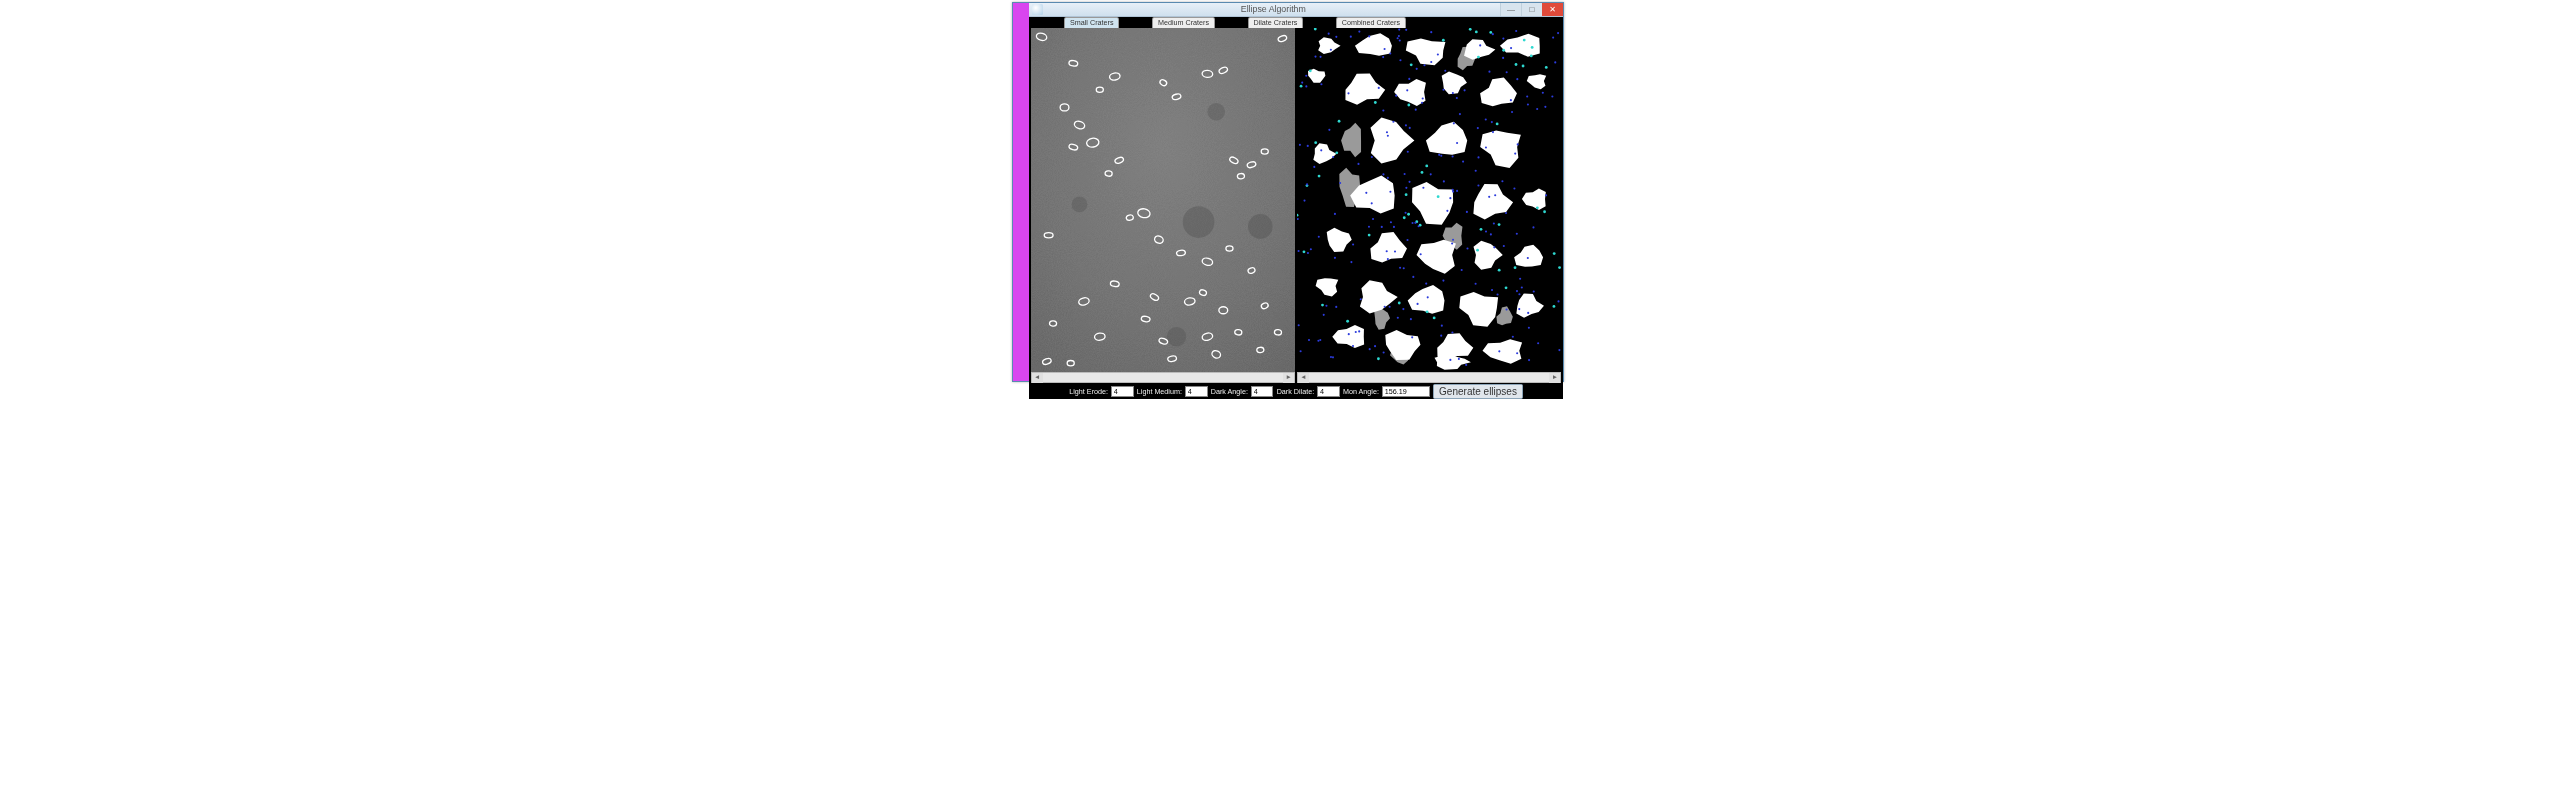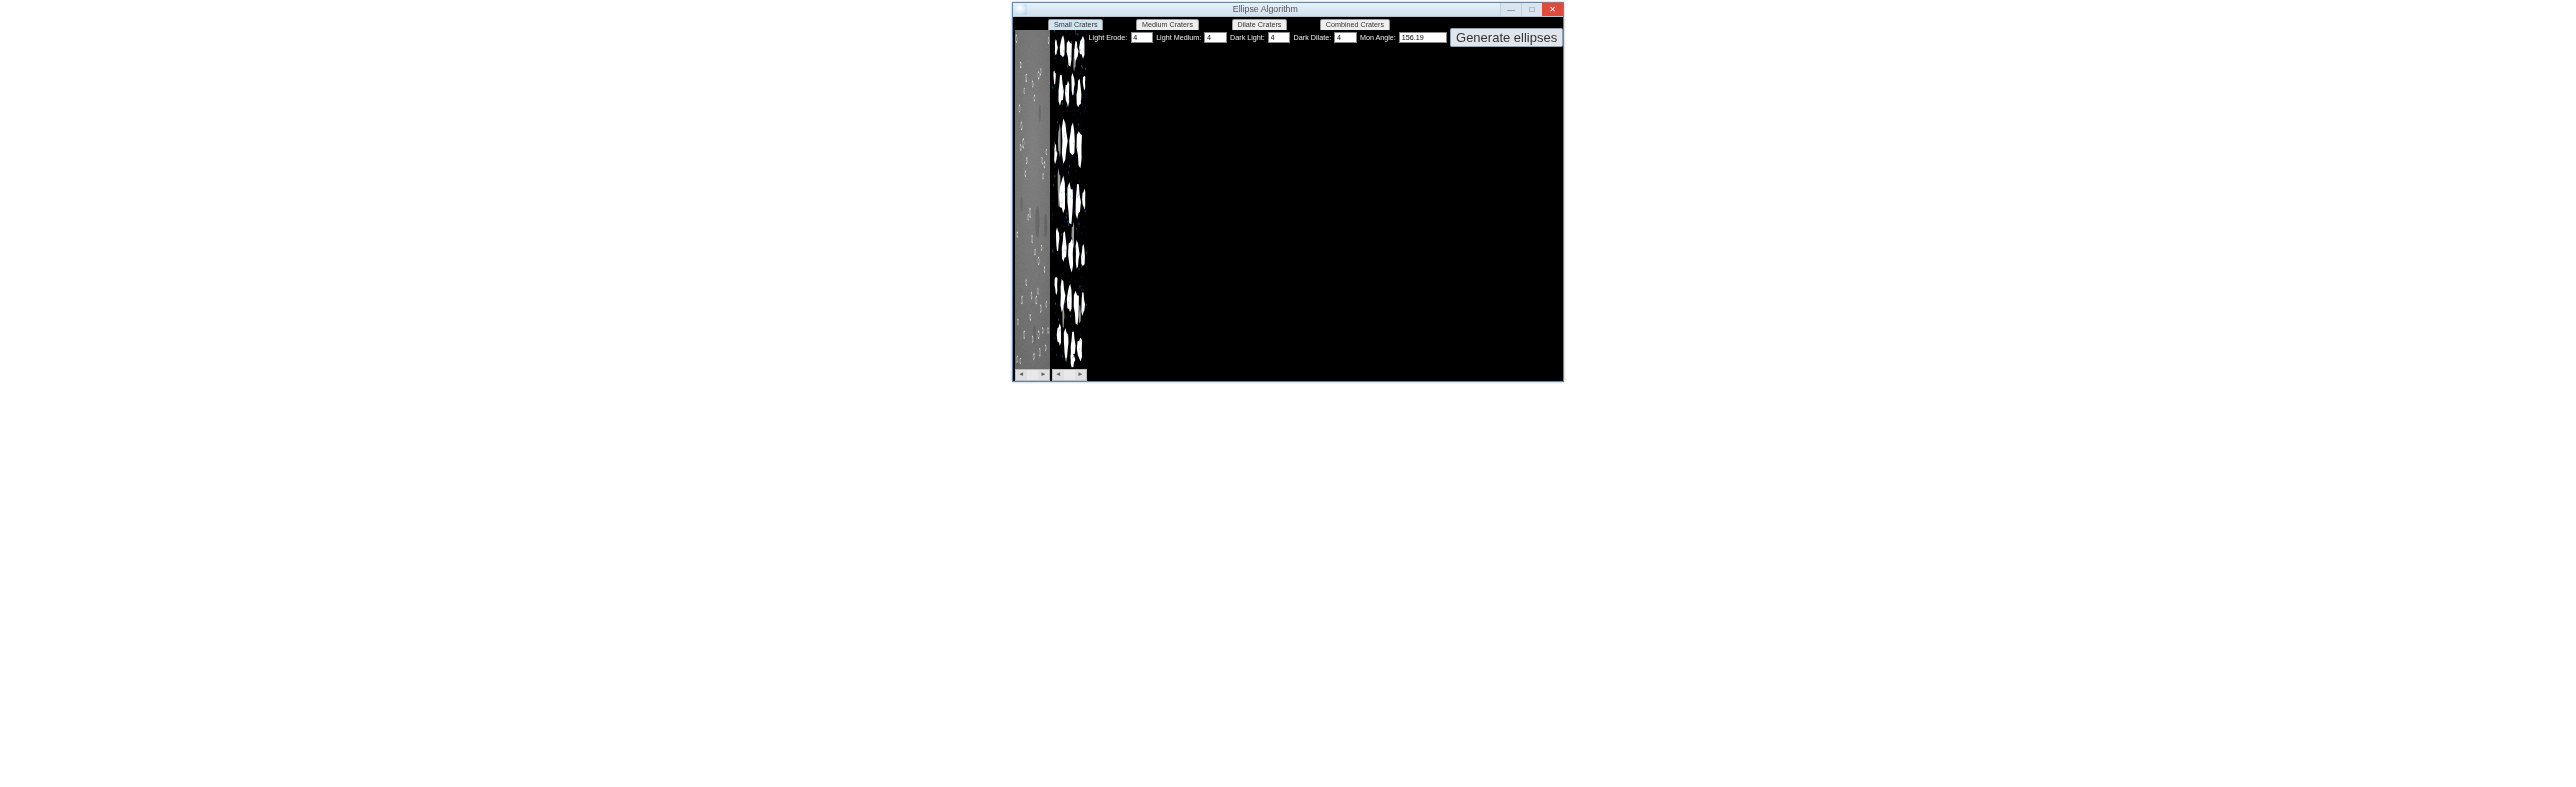--- a/index.html
+++ b/index.html
@@ -9,26 +9,27 @@
   background: #fff;
   width: 2576px;
   height: 787px;
   display: flex;
   justify-content: center;
   align-items: flex-start;
 }
 .app-window {
   width: 552px;
   height: 380px;
-  background: #bef264;
+  background: #d946ef;
   border: 0.8px solid #5a8ab0;
   box-shadow: 0 0 2.4px rgba(0,0,0,0.3);
   display: flex;
   flex-direction: column;
   margin-top: 1.6px;
+  padding-left: 16px;
 }
 .title-bar {
   height: 14.4px;
   background: linear-gradient(to bottom, #e8f0f8 0%, #cfe0ee 100%);
   display: flex;
   align-items: center;
   border-bottom: 0.8px solid #b0c4d6;
   font-size: 8.8px;
   color: #333;
 }
@@ -84,21 +85,21 @@
   cursor: pointer;
   margin-left: 32px;
 }
 .tab.active {
   background: #d0e4f0;
 }
 .content-area {
   flex: 1;
   background: #000;
   display: flex;
-  flex-direction: row;
+  flex-direction: column;
   position: relative;
 }
 .panels {
   flex: 1;
   display: flex;
   gap: 1.6px;
   padding: 0 1.6px;
 }
 .panel {
   flex: 1;
@@ -151,21 +152,21 @@
   width: 22.4px;
   height: 11.2px;
   font-size: 7.2px;
   background: #fff;
   border: 0.8px solid #888;
   padding: 0 1.6px;
   color: #000;
 }
 .bottom-bar input.wide { width: 48px; }
 .bottom-bar button {
-  font-size: 13px;
+  font-size: 10px;
   padding: 0.8px 4.8px;
   background: #e0e6ec;
   border: 0.8px solid #8ba4b8;
   border-radius: 1.6px;
   cursor: pointer;
   color: #333;
 }
 </style>
 </head>
 <body>
@@ -593,21 +594,21 @@
         </div>
       </div>
 
     </div>
 
     <div class="bottom-bar">
       <span class="lbl">Light Erode:</span>
       <input type="text" value="4" style="">
       <span class="lbl">Light Medium:</span>
       <input type="text" value="4" style="">
-      <span class="lbl">Dark Light:</span>
+      <span class="lbl">Dark Angle:</span>
       <input type="text" value="4" style="">
       <span class="lbl">Dark Dilate:</span>
       <input type="text" value="4" style="">
       <span class="lbl">Mon Angle:</span>
       <input type="text" class="wide" value="156.19" style="">
       <button>Generate ellipses</button>
     </div>
   </div>
 
 </div>

